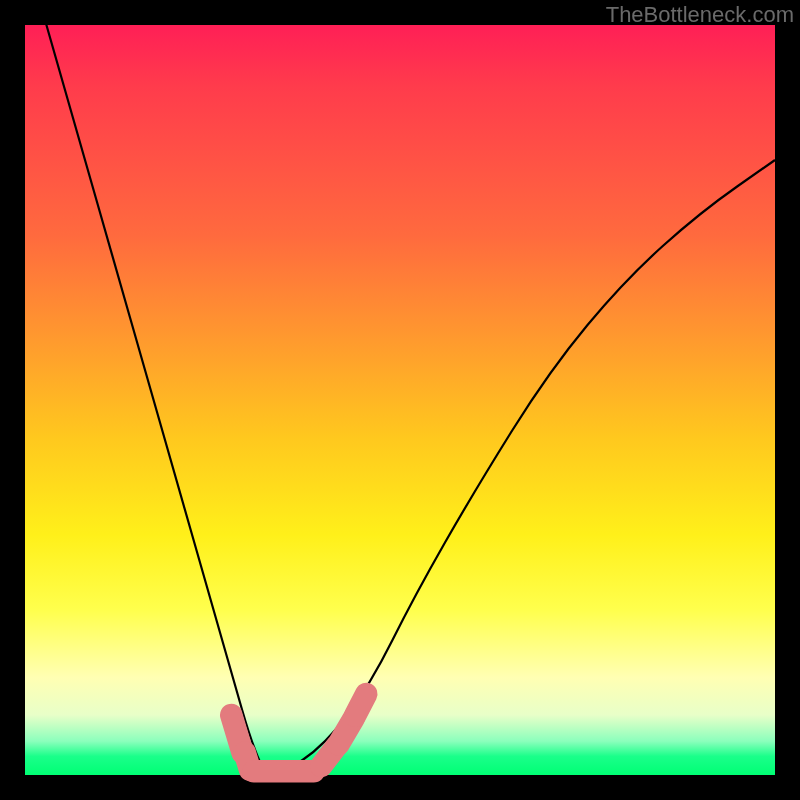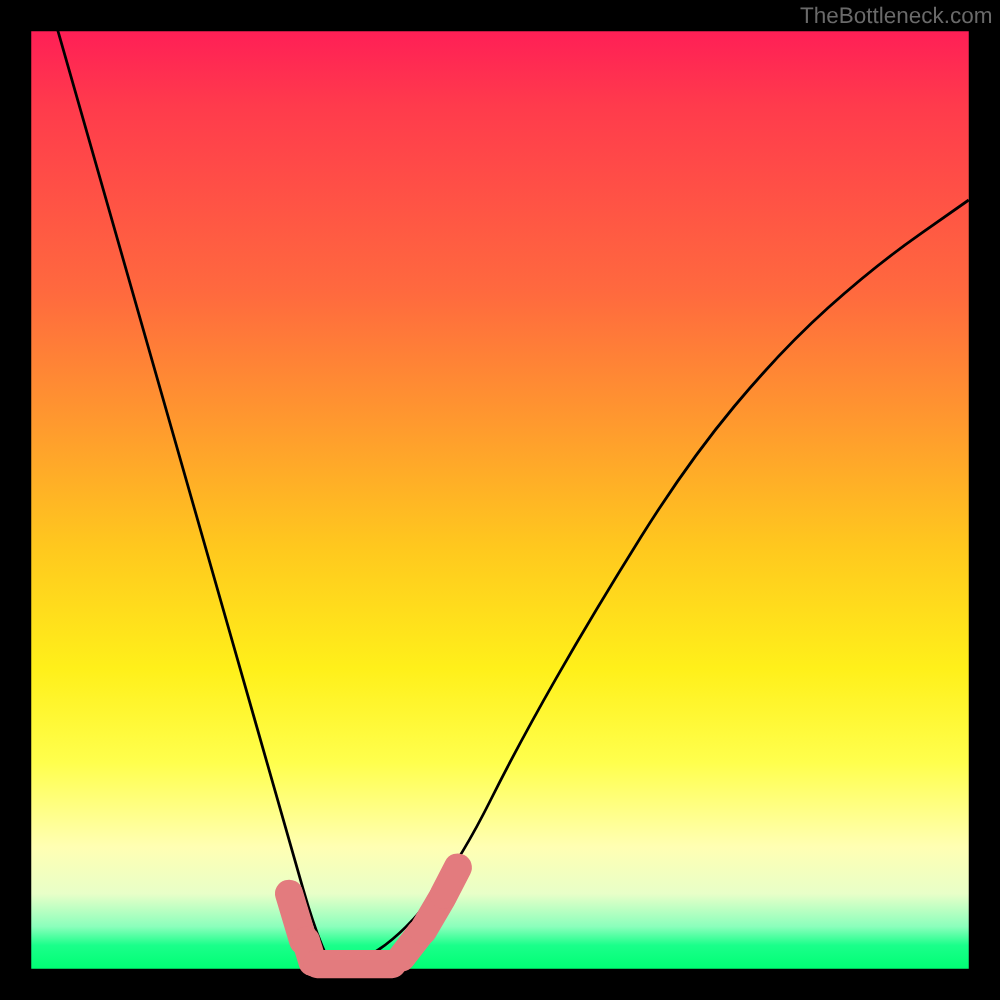--- a/index.html
+++ b/index.html
@@ -38,21 +38,21 @@
       #8bffbc 95.5%,
       #1aff8a 97.5%,
       #00ff74 100%
     );
   }
   .watermark {
     position: absolute;
     top: 2px;
     right: 6px;
     color: #6a6a6a;
-    font-size: 18px;
+    font-size: 22px;
     font-family: Arial, sans-serif;
     letter-spacing: 0;
     z-index: 5;
     user-select: none;
   }
   svg.curve-layer {
     position: absolute;
     left: 0;
     top: 0;
     width: 750px;

